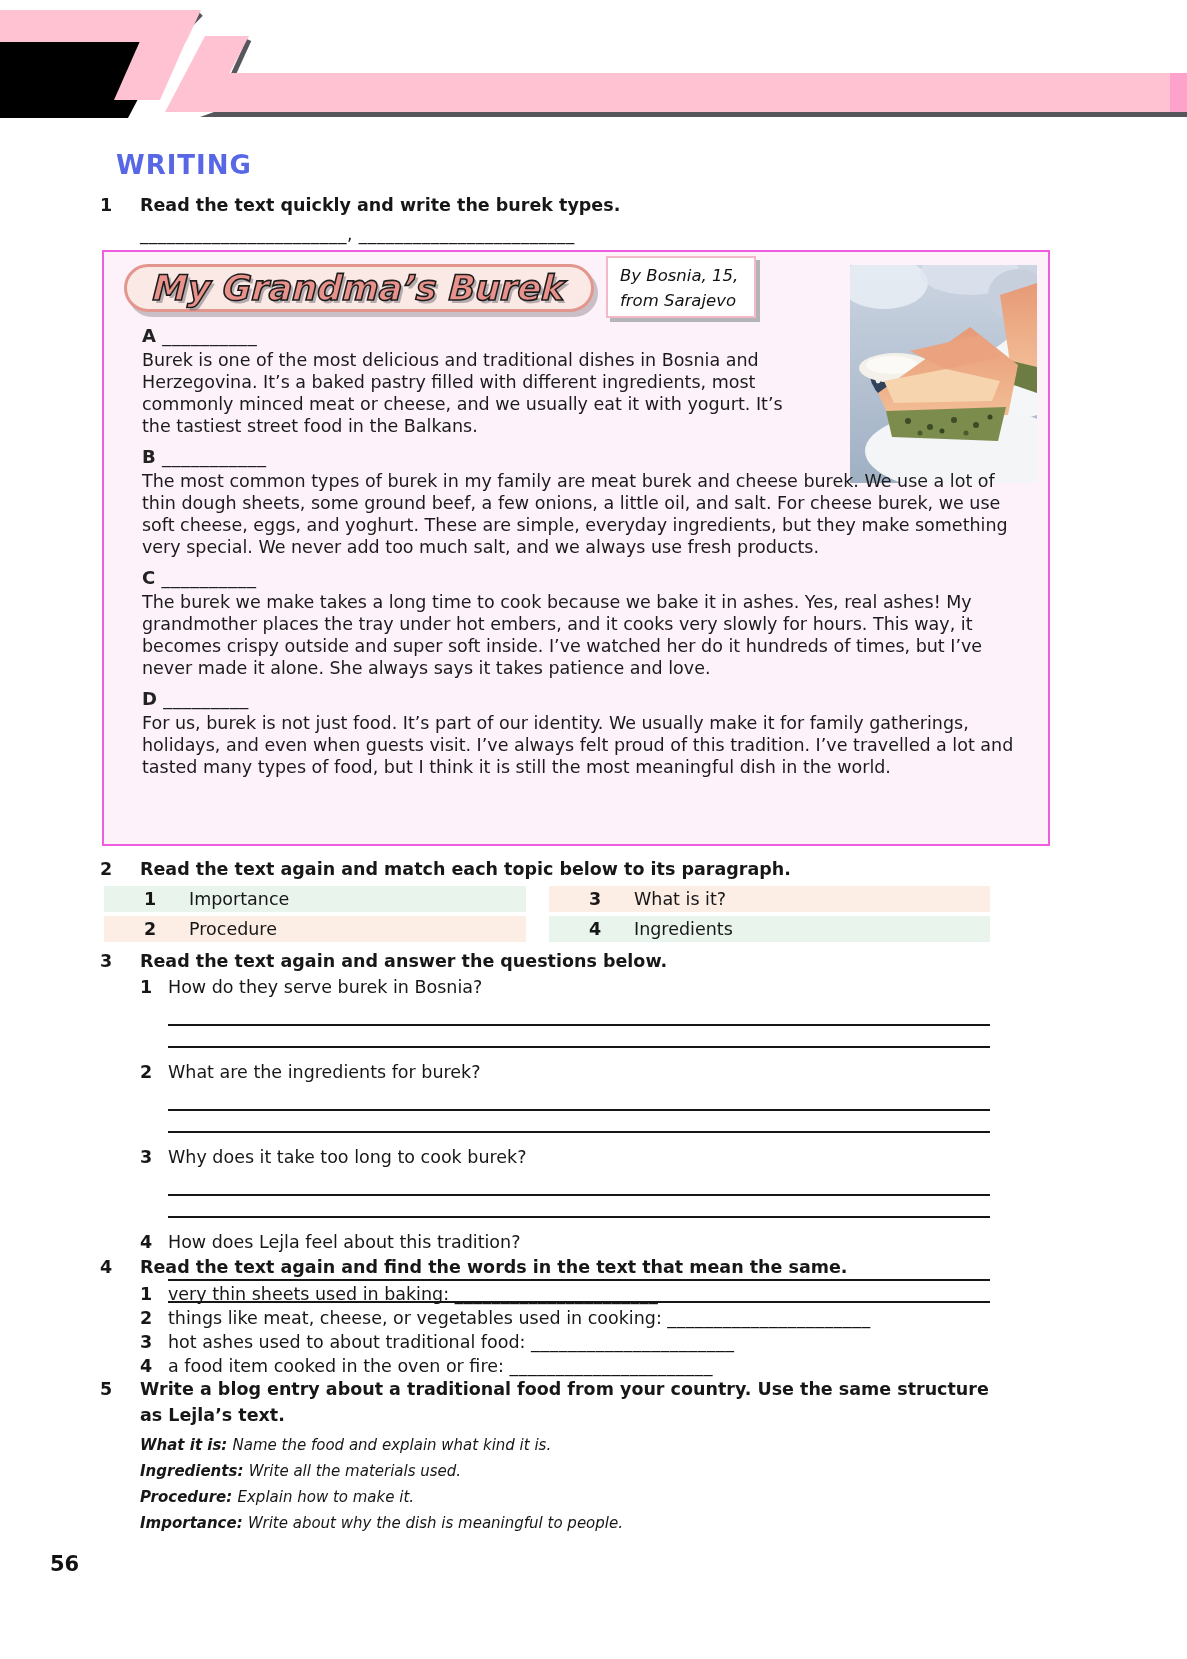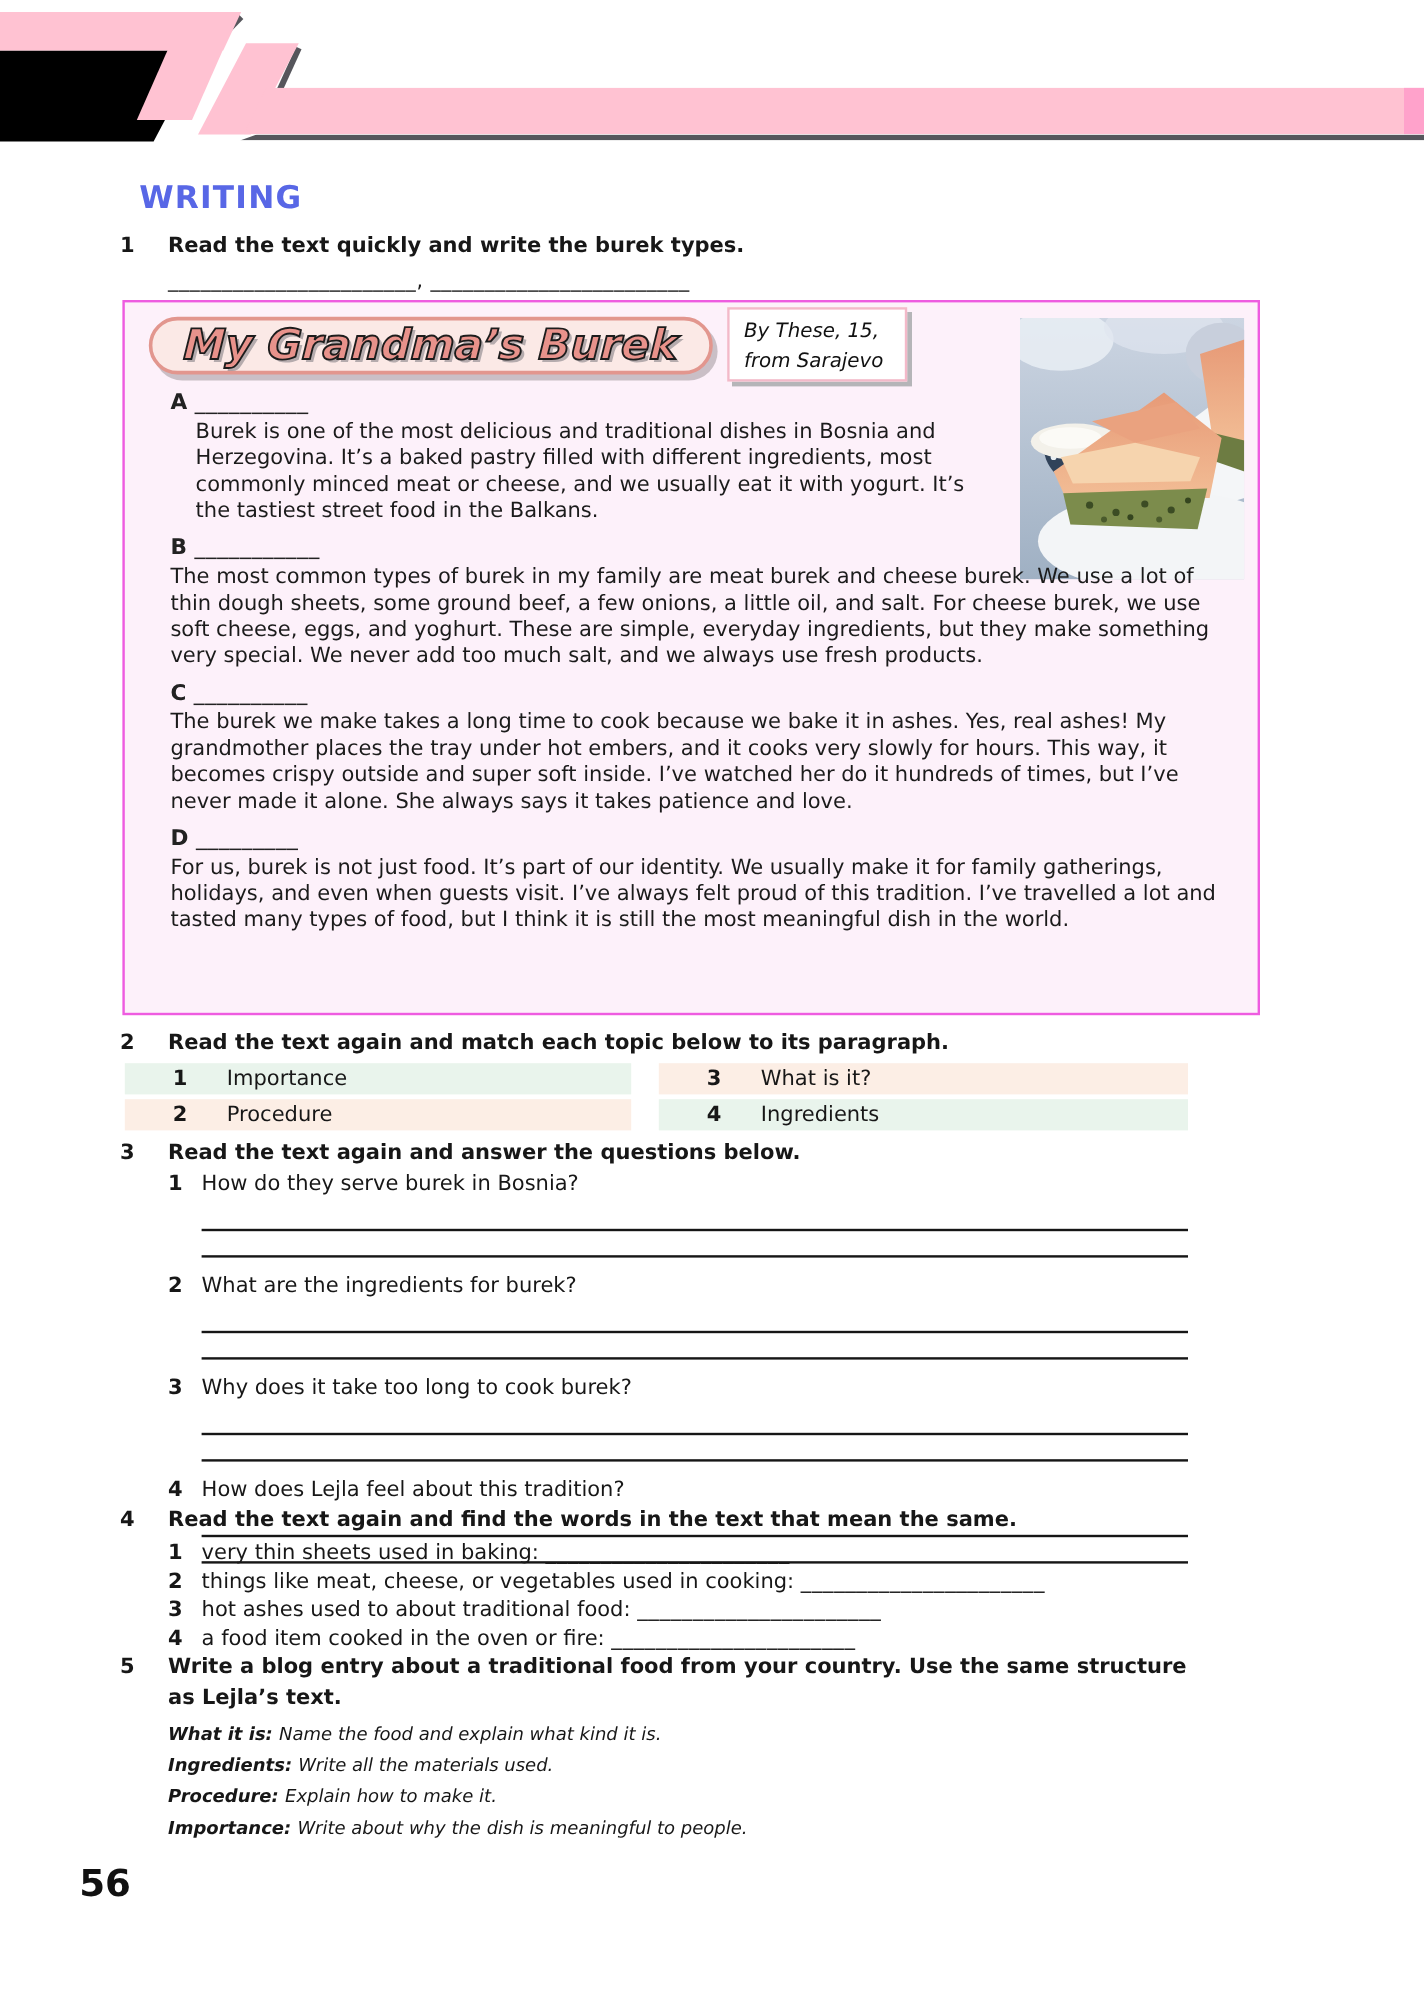--- a/index.html
+++ b/index.html
@@ -66,21 +66,21 @@
   .byline{
     position:absolute;left:502px;top:4px;width:150px;height:62px;box-sizing:border-box;
     background:#ffffff;border:2px solid #f3b9c9;box-shadow:4px 4px 0 #b5b5b8;
     font-style:italic;font-size:16.5px;line-height:25px;padding:5px 0 0 12px;color:#111;
   }
   .photo{position:absolute;right:11px;top:13px;width:187px;height:218px;overflow:hidden;}
   .box-inner{position:absolute;left:38px;top:64px;right:20px;}
   .plabel{font-weight:bold;font-size:18px;margin:9px 0 3px 0;color:#222;}
   .plabel .blank{font-weight:normal;letter-spacing:.5px;}
   .ptext{font-size:17.5px;line-height:22px;color:#1b1b1b;}
-  .ptext.first{max-width:642px;margin-left:21px;}
+  .ptext.first{max-width:642px;}
 
   
   .topic{position:absolute;height:26px;display:flex;align-items:center;font-size:17.5px;}
   .topic .tnum{font-weight:bold;margin-left:40px;width:16px;}
   .topic .tlabel{margin-left:29px;}
   .tint-mint{background:#e9f4ec;}
   .tint-peach{background:#fceee5;}
   #topic-1{left:104px;top:886px;width:422px;}
   #topic-2{left:104px;top:916px;width:422px;}
   #topic-3{left:549px;top:886px;width:441px;}
@@ -97,21 +97,21 @@
   .ex4-body{position:absolute;left:140px;top:1282px;width:900px;}
   .witem{display:flex;font-size:17.5px;line-height:24px;}
   .witem .wnum{font-weight:bold;width:28px;flex:0 0 28px;}
   .witem .blank{letter-spacing:.5px;}
 
   
   .ex5-body{position:absolute;left:140px;top:1432px;width:900px;}
   .point{font-size:15px;line-height:26px;font-style:italic;}
   .point .plab{font-weight:bold;}
 
-  .pagenum{position:absolute;left:66px;top:1552px;font-weight:bold;font-size:31px;color:#111;}
+  .pagenum{position:absolute;left:50px;top:1552px;font-weight:bold;font-size:21px;color:#111;}
 </style>
 </head>
 <body>
 
 <div class="page">
 
   <svg class="deco" viewBox="0 0 360 130" width="360" height="130">
     <line x1="201" y1="14" x2="117" y2="100" stroke="#56565c" stroke-width="5"></line>
     <line x1="249" y1="40" x2="228" y2="86" stroke="#56565c" stroke-width="5"></line>
     <polygon points="0,42 168,42 128,118 0,118" fill="#000000"></polygon>
@@ -130,21 +130,21 @@
     <span class="num">1</span>
     <span class="txt">Read the text quickly and write the burek types.</span>
   </div>
   <div class="ex1-blanks">_______________________, ________________________</div>
 
   <div class="rbox">
     <div class="pill">
       <span class="pill-text">My Grandma’s Burek</span>
     </div>
     <div class="byline">
-      <div>By These, 15,</div>
+      <div>By Bosnia, 15,</div>
       <div>from Sarajevo</div>
     </div>
 
     <div class="photo">
       <svg viewBox="0 0 187 218" width="187" height="218">
         <defs>
           <linearGradient id="bg" x1="0" y1="0" x2="0" y2="1">
             <stop offset="0" stop-color="#ccd5e2"></stop>
               <stop offset="1" stop-color="#9fb0c3"></stop>
           </linearGradient>

